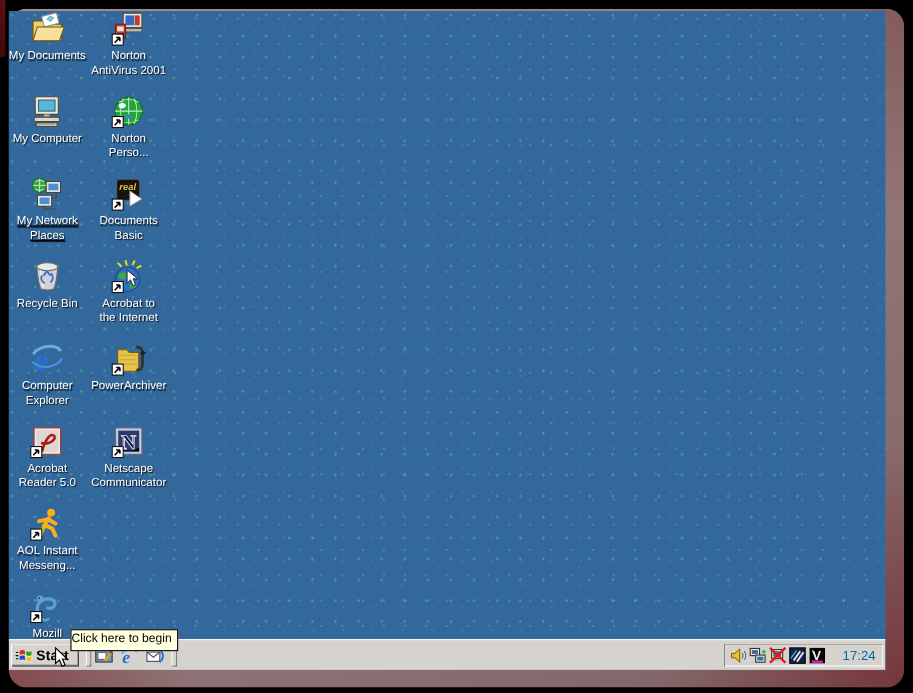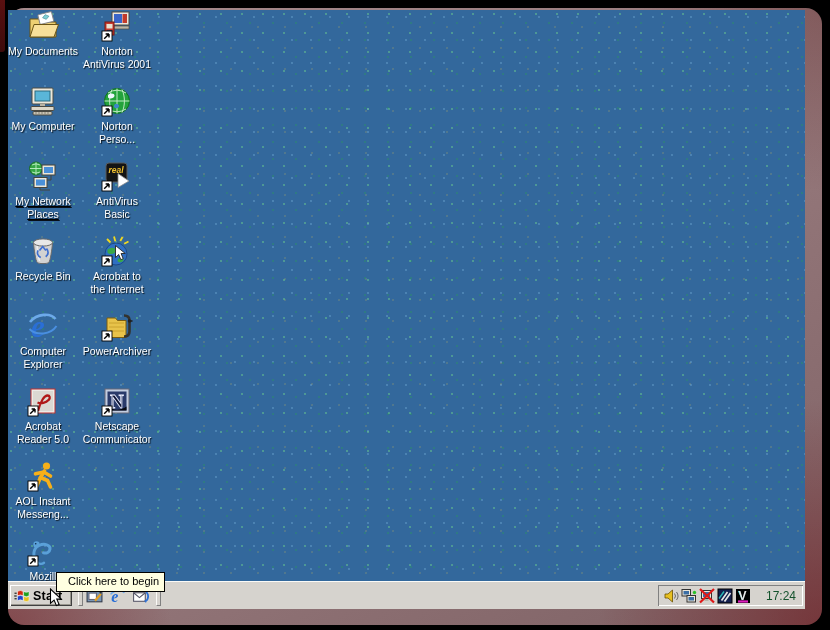--- a/index.html
+++ b/index.html
@@ -38,25 +38,25 @@
        border-left:1px solid #fbfaf7;border-top:1px solid #fbfaf7;
        border-right:1px solid #808080;border-bottom:1px solid #808080;}
   .qlbtn{position:absolute;top:4px;width:21px;height:20px;display:flex;align-items:center;
        justify-content:center;}
   .qlbtn svg{width:17px;height:17px;}
   .tray{position:absolute;right:2px;top:3px;width:145px;height:21px;display:flex;
        align-items:center;gap:2px;padding:0 5px;box-sizing:border-box;
        box-shadow:inset 1px 1px 0 #808080,inset -1px -1px 0 #ffffff;}
   .tray .ticon{width:16px;height:16px;flex:0 0 auto;}
   .tray .ticon svg{width:16px;height:16px;}
-  .clock{margin-left:auto;font-size:12px;color:#14532d;padding-right:2px;}
+  .clock{margin-left:auto;font-size:12px;color:#0369a1;padding-right:2px;}
   
-  .tooltip{position:absolute;left:48px;top:562px;height:15px;line-height:15px;
+  .tooltip{position:absolute;left:56px;top:562px;height:15px;line-height:15px;
        background:#ffffe1;border:1px solid #000;font-size:11px;color:#000;
-       padding:1px 5px 2px 11px;z-index:30;white-space:nowrap;}
+       padding:1px 5px 2px 0;z-index:30;white-space:nowrap;}
   
   .cursor{position:absolute;left:41px;top:578px;width:15px;height:21px;z-index:50;}
 </style>
 </head>
 <body>
 
 <div class="bezel"></div>
 <div class="edge-artifact"></div>
 
 <div class="screen">
@@ -142,21 +142,21 @@
           <svg viewBox="0 0 32 32">
             <rect x="5" y="3" width="21" height="19" rx="3" fill="#141414" stroke="#5a5a5a"></rect>
             <text x="7.5" y="13" font-size="8.5" font-weight="bold" font-style="italic" fill="#f0c030" font-family="Liberation Sans,sans-serif">real</text>
             <path d="M17 13.5l11 7.5-11 6.5z" fill="#fff" stroke="#8a8a8a" stroke-width="0.8"></path>
           </svg>
           <svg viewBox="0 0 32 32">
             <rect x="1" y="21" width="10" height="10" fill="#fff" stroke="#000" stroke-width="0.9"></rect>
             <path d="M3.2 28.8L8 24M8 24H4.6M8 24v3.4" stroke="#000" stroke-width="1.4" fill="none"></path>
           </svg>
         </div>
-        <div class="lbl">AntiVirus
+        <div class="lbl">Documents
 Basic</div>
       </div>
       <div class="dicon" style="left: -2px; top: 225px;">
         <div class="img">
           <svg viewBox="0 0 32 32">
             <path d="M6.5 8c.6 7.5 2.1 17 3.6 19.4 1.1 1.6 10.7 1.6 11.8 0 1.5-2.4 3-11.9 3.6-19.4z" fill="#d2d2d2" stroke="#6a6a6a"></path>
             <path d="M10 10c.5 6 1.6 13.5 2.6 16" stroke="#efefef" stroke-width="1.6" fill="none"></path>
             <ellipse cx="16" cy="7.5" rx="9.6" ry="3.6" fill="#e8e8e8" stroke="#6a6a6a"></ellipse>
             <path d="M12.5 15.5l3.2-4 3.2 4M19.5 13.5c2.3 2.8 2.1 6-.8 8.2M13.8 22.5c-3-1.2-4-4.4-2.7-7.2" stroke="#3f6fd0" stroke-width="1.7" fill="none"></path>
           </svg>

